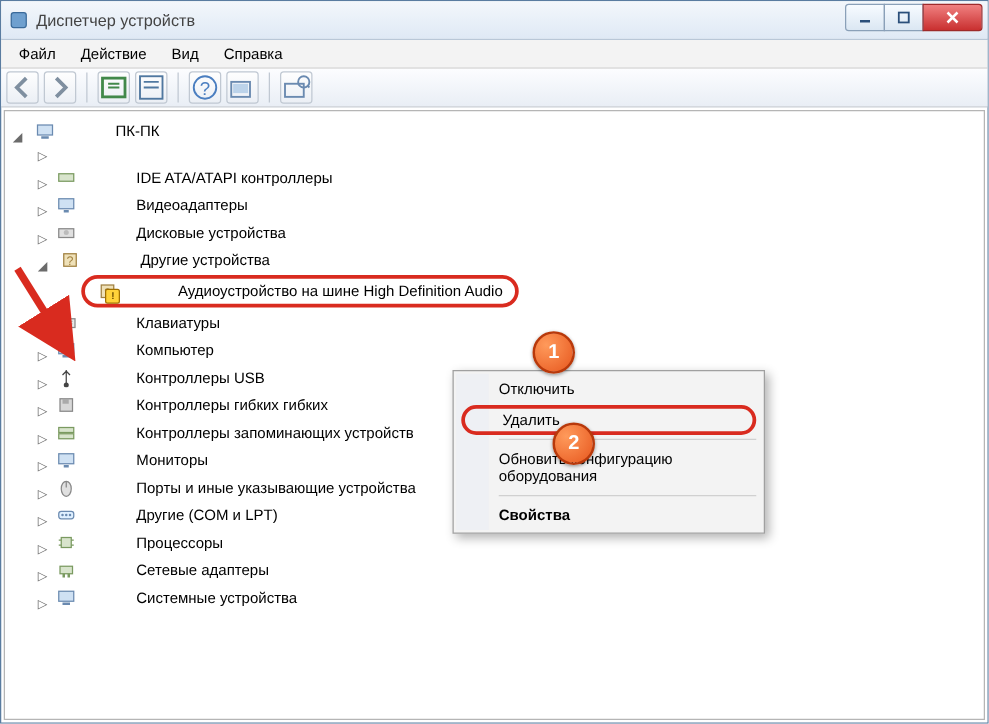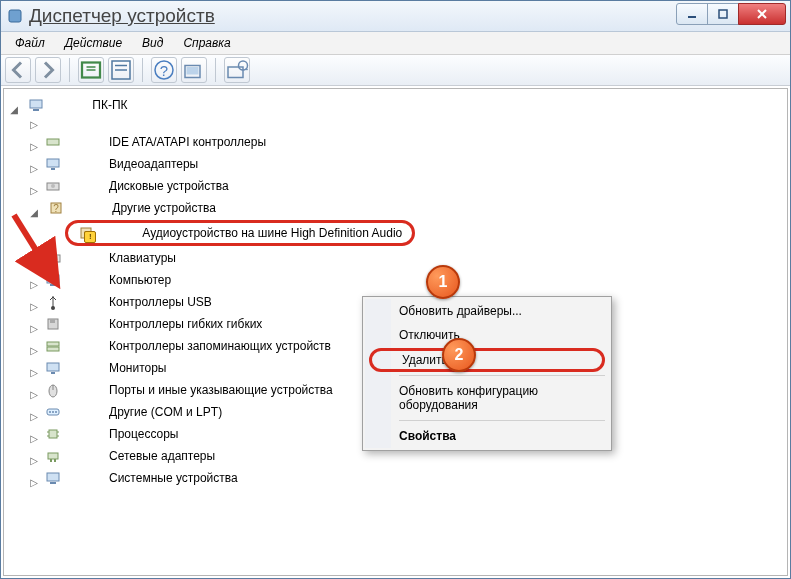--- a/index.html
+++ b/index.html
@@ -30,22 +30,21 @@
     align-items: center;
     padding: 0 6px;
     position: relative;
   }
   .titlebar .title-icon {
     width: 16px; height: 16px; margin-right: 6px;
     display: flex; align-items: center; justify-content: center;
   }
   .titlebar .title-text {
     color: #444;
-    font-size: 19px;
-    text-decoration: underline;
+    font-size: 13px;
   }
   .window-controls {
     position: absolute;
     right: 4px;
     top: 2px;
     display: flex;
   }
   .win-btn {
     width: 30px; height: 20px;
     border: 1px solid #8aa0b8;
@@ -64,21 +63,20 @@
     border-bottom-right-radius: 3px;
   }
   .win-btn.min { border-top-left-radius: 3px; border-bottom-left-radius: 3px; }
   .menubar {
     height: 22px;
     background: #f3f3f3;
     border-bottom: 1px solid #d0d0d0;
     display: flex;
     align-items: center;
     padding: 0 4px;
-    font-style: italic;
   }
   .menubar .menu-item {
     padding: 2px 10px;
     color: #000;
   }
   .toolbar {
     height: 30px;
     background: linear-gradient(to bottom, #fcfdff, #e9eef5);
     border-bottom: 1px solid #c8cdd4;
     display: flex;
@@ -475,21 +473,20 @@
             <marker id="ah1" markerWidth="8" markerHeight="8" refX="6" refY="4" orient="auto">
               <path d="M0,0 L8,4 L0,8 Z" fill="#d92b1f"></path>
             </marker>
           </defs>
         <path d="M8 6 L48 70" stroke="#d92b1f" stroke-width="6" marker-end="url(#ah1)"></path>
       </svg>
 
       <div class="context-menu">
         <div class="cm-left"></div>
         <div class="cm-items">
-          <div class="cm-item">Обновить драйверы...</div>
           <div class="cm-item">Отключить</div>
           <div class="cm-item hover">Удалить</div>
           <div class="cm-sep"></div>
           <div class="cm-item">Обновить конфигурацию оборудования</div>
           <div class="cm-sep"></div>
           <div class="cm-item cm-bold">Свойства</div>
         </div>
       </div>
 
       <div class="annot" style="left:422px; top:176px;">1</div>

